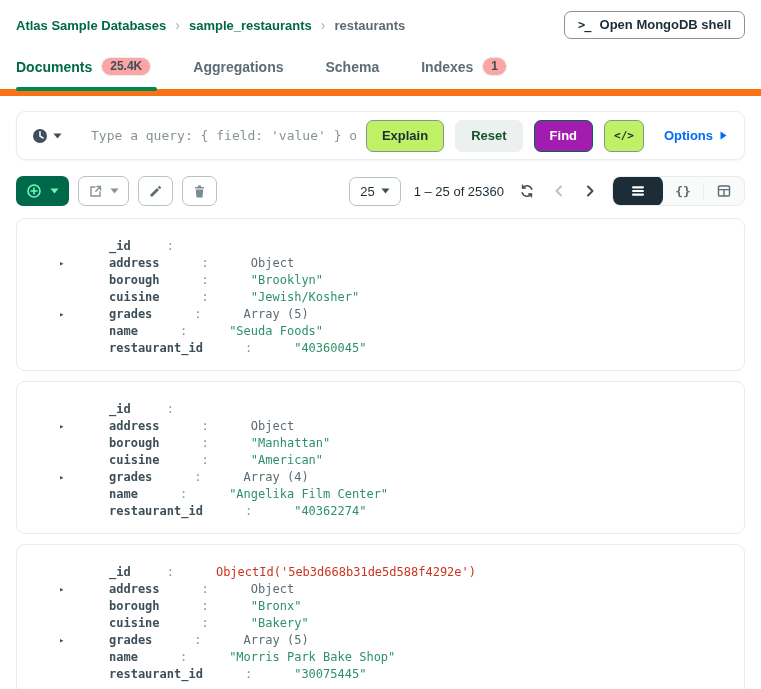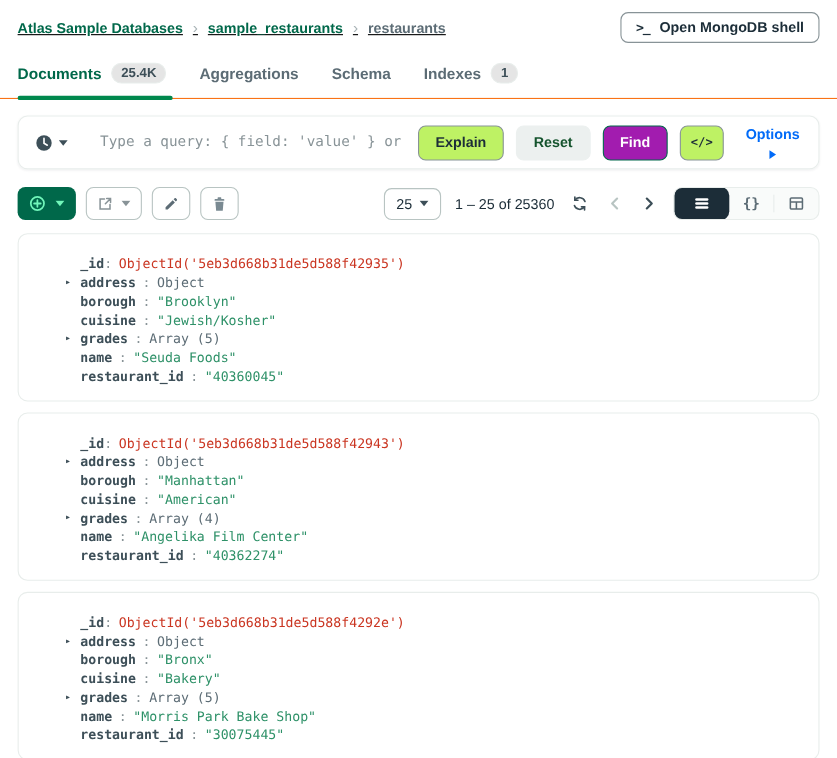--- a/index.html
+++ b/index.html
@@ -2,57 +2,57 @@
 <html><head>
 <meta charset="utf-8">
 <style>
   * { margin:0; padding:0; box-sizing:border-box; }
   html,body { width:761px; height:689px; background:#fff; overflow:hidden;
               font-family:"Liberation Sans", sans-serif; }
 
   
   .topbar { display:flex; justify-content:space-between; align-items:center;
             padding:10px 16px 0 16px; height:40px; }
-  .breadcrumb { display:flex; align-items:center; gap:9px; font-size:13px; font-weight:700;text-decoration:underline; }
+  .breadcrumb { display:flex; align-items:center; gap:9px; font-size:13px; font-weight:700; }
   .crumb { color:#00684A; cursor:pointer; }
   .crumb.current { color:#5C6C75; cursor:default; }
   .crumb-sep { color:#A8B3B6; font-size:14px; font-weight:400; }
   .shell-btn { display:flex; align-items:center; gap:9px; background:#fff;
                border:1px solid #889397; border-radius:7px; padding:5px 13px 6px;
                font-size:13px; font-weight:700; color:#1C2D38; cursor:pointer; }
   .term-glyph { font-family:"DejaVu Sans Mono", monospace; font-weight:700; font-size:12px;
                 color:#1C2D38; letter-spacing:-1px; }
 
   
-  .tabs { display:flex; gap:30px; padding:0 16px; margin-top:8px;
-          border-bottom:1px solid #f97316; }
+  .tabs { display:flex; gap:42px; padding:0 16px; margin-top:8px;
+          border-bottom:7px solid #f97316; }
   .tab { display:flex; align-items:center; gap:9px; padding:9px 0 13px;
          font-size:14px; font-weight:600; color:#5C6C75; position:relative; cursor:pointer; }
   .tab.active { color:#00684A; }
   .tab.active::after { content:""; position:absolute; left:0; right:-6px; bottom:-2px;
                        height:4px; border-radius:4px; background:#00884D; }
-  .tab-badge { font-size:12px; font-weight:600; color:#3D4F58; background:#e5e5e5;
+  .tab-badge { font-size:12px; font-weight:600; color:#3D4F58; background:#fca5a5;
                border:1px solid #E8EDEB; border-radius:10px; padding:1px 8px 2px; }
 
   
   .query-bar { margin:15px 16px 0; height:49px; border:1px solid #E8EDEB; border-radius:9px;
                display:flex; align-items:center; padding:0 11px 0 15px;
                box-shadow:0 1px 2px rgba(6,22,33,.05); }
   .history-ctl { display:flex; align-items:center; gap:5px; margin-right:29px; cursor:pointer; }
   .query-text { flex:1; min-width:0; overflow:hidden; white-space:nowrap;
                 font-family:"DejaVu Sans Mono", monospace; font-size:13px; color:#889397; }
   .qb-actions { display:flex; align-items:center; gap:11px; margin-left:10px; flex:none; }
   .btn { height:32px; padding:0 15px; border-radius:7px; font-size:13px; font-weight:700;
          display:flex; align-items:center; background:#bef264; border:1px solid #889397;
          color:#1C2D38; cursor:pointer; }
   .btn.disabled { background:#ECF0EF; border-color:#ECF0EF; color:#14532d; cursor:default; }
   .btn.primary { background:#a21caf; border-color:#00684A; color:#fff; }
   .btn.icon-only { padding:0 9px; font-family:"DejaVu Sans Mono", monospace; font-size:11px; }
   .options-link { display:flex; align-items:center; gap:7px; color:#016BF8; font-size:13px;
-                  font-weight:600; margin:0 6px 0 9px; cursor:pointer;flex-direction:column; }
+                  font-weight:600; margin:0 6px 0 9px; cursor:pointer; }
 
   
   .toolbar { margin:16px 16px 12px; display:flex; justify-content:space-between; align-items:center; }
   .tb-left { display:flex; align-items:center; gap:9px; }
   .tb-btn { height:30px; background:#fff; border:1px solid #B8C4C2; border-radius:7px;
             display:flex; align-items:center; justify-content:center; gap:7px;
             padding:0 9px; cursor:pointer; }
   .add-btn { height:30px; background:#00684A; border:none; border-radius:7px;
              display:flex; align-items:center; gap:8px; padding:0 10px; cursor:pointer; }
   .tb-right { display:flex; align-items:center; gap:13px; }
@@ -67,21 +67,21 @@
             width:40px; cursor:pointer; color:#5C6C75; }
   .vt-seg.active { background:#1C2D38; border-radius:8px; width:50px; }
   .vt-braces { font-family:"DejaVu Sans Mono", monospace; font-size:13px; font-weight:700; }
   .vt-divider { width:1px; height:16px; background:#E8EDEB; }
 
   
   .doc-list { padding:0 16px; }
   .doc-card { border:1px solid #E8EDEB; border-radius:9px; margin-bottom:10px;
               padding:18px 16px 14px 42px; }
   .doc-row { display:flex; align-items:center; height:17px;
-             font-family:"DejaVu Sans Mono", monospace; font-size:12px; }
+             font-family:"DejaVu Sans Mono", monospace; font-size:12px;gap:36px; }
   .arrow { width:14px; font-size:9px; color:#3D4F58; flex:none; cursor:pointer; }
   .dkey { font-weight:700; color:#3D4F58; }
   .dcolon { color:#889397; margin:0 6px; }
   .dcolon.attached { margin-left:0; }
   .dval.plain { color:#5C6C75; }
   .dval.string { color:#2E9168; }
   .dval.objectid { color:#CA3521; }
 </style>
 </head>
 <body>
@@ -231,21 +231,20 @@
   </div>
 </div>
 
 <div class="doc-list">
     <div class="doc-card">
     <div class="doc-rows">
         <div class="doc-row">
     <span class="arrow"></span>
     <span class="dkey">_id</span>
     <span class="dcolon attached">:</span>
-    <span class="dval objectid">ObjectId('5eb3d668b31de5d588f42935')</span>
   </div>
         <div class="doc-row">
     <span class="arrow">▸</span>
     <span class="dkey">address</span>
     <span class="dcolon">:</span>
     <span class="dval plain">Object</span>
   </div>
         <div class="doc-row">
     <span class="arrow"></span>
     <span class="dkey">borough</span>
@@ -277,21 +276,20 @@
     <span class="dval string">"40360045"</span>
   </div>
       </div>
   </div>
     <div class="doc-card">
     <div class="doc-rows">
         <div class="doc-row">
     <span class="arrow"></span>
     <span class="dkey">_id</span>
     <span class="dcolon attached">:</span>
-    <span class="dval objectid">ObjectId('5eb3d668b31de5d588f42943')</span>
   </div>
         <div class="doc-row">
     <span class="arrow">▸</span>
     <span class="dkey">address</span>
     <span class="dcolon">:</span>
     <span class="dval plain">Object</span>
   </div>
         <div class="doc-row">
     <span class="arrow"></span>
     <span class="dkey">borough</span>

